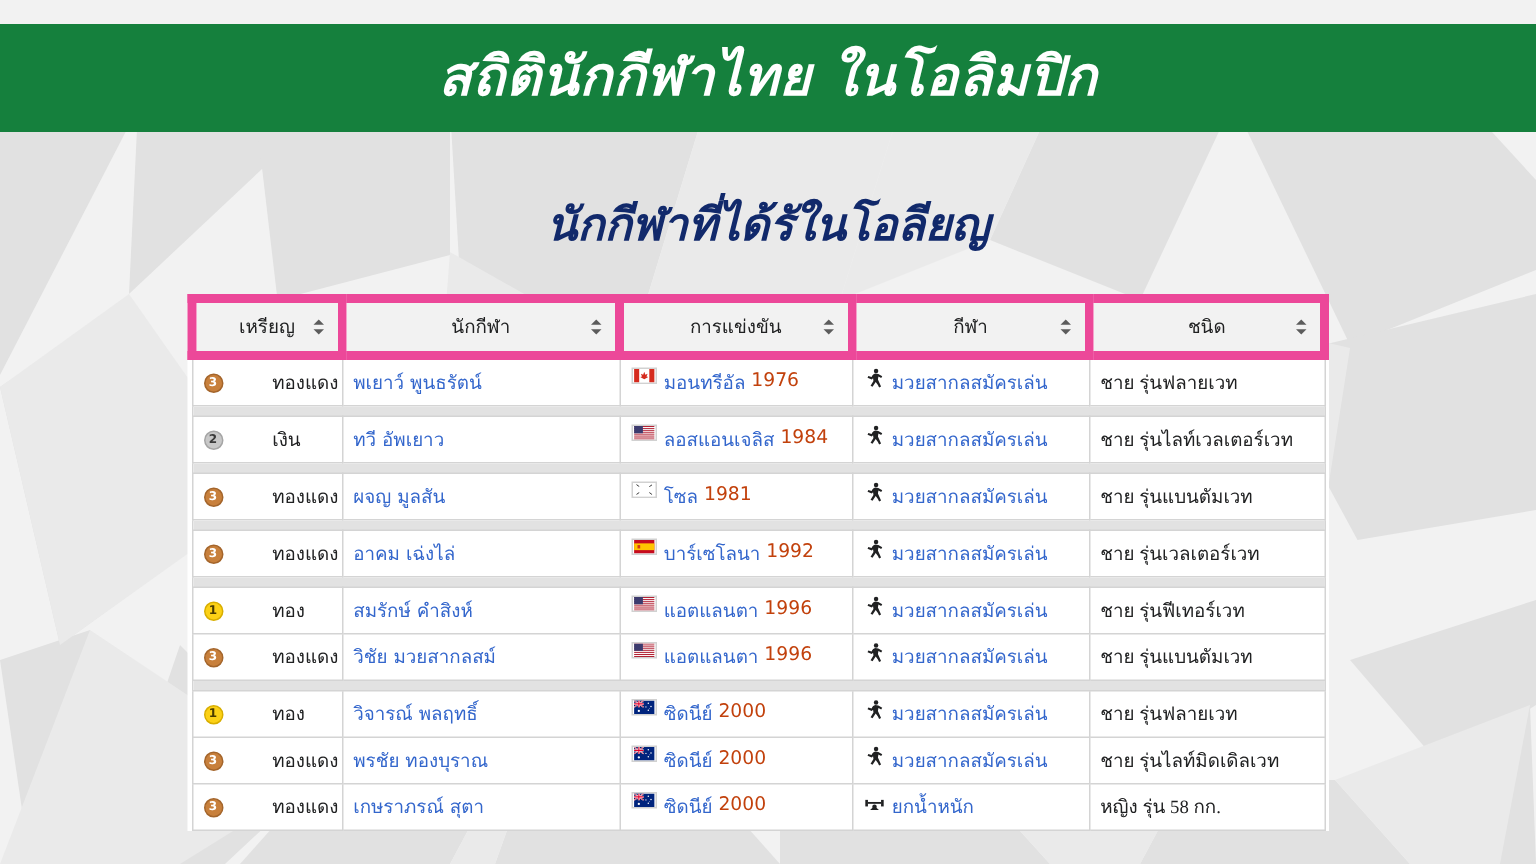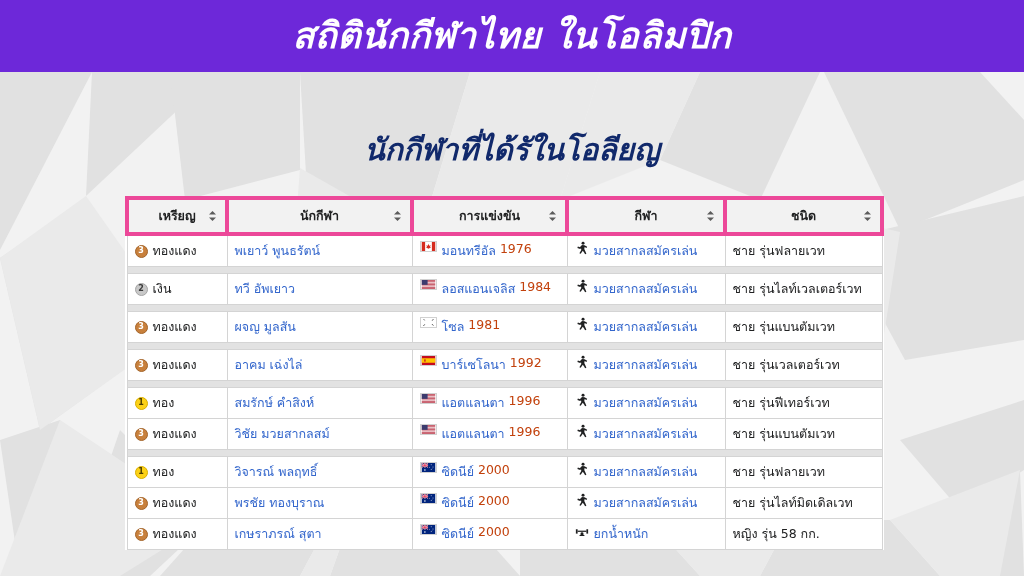--- a/index.html
+++ b/index.html
@@ -12,23 +12,23 @@
 
   
   #bg-canvas {
     position: absolute; left: 0; top: 0;
     width: 1024px; height: 576px;
     display: block; z-index: 0;
   }
 
   
   #banner {
-    position: absolute; left: 0; top: 0;
+    position: absolute; left: 0; top: 16px;
     width: 1024px; height: 72px;
-    background: #6d28d9;
+    background: #15803d;
     z-index: 3;
     display: flex; align-items: center; justify-content: center;
   }
   #banner-title {
     color: #ffffff;
     font-size: 36px;
     font-weight: bold;
     font-style: italic;
     letter-spacing: .5px;
     line-height: 1;
@@ -57,23 +57,23 @@
   }
   table.wikitable {
     width: 755px;
     border-collapse: collapse;
     background: #ffffff;
     border: 1px solid #c0c0c0;
     table-layout: fixed;
   }
   table.wikitable th {
     background: #f2f2f2;
-    border: 4px solid #ec4899;
+    border: 6px solid #ec4899;
     font-size: 12.5px;
-    font-weight: bold;
+    font-weight: normal;
     color: #202122;
     padding: 6px 6px;
     height: 29px;
     text-align: center;
     position: relative;
   }
   table.wikitable td {
     border: 1px solid #d4d4d4;
     font-size: 12.5px;
     color: #202122;
@@ -115,21 +115,21 @@
   .badge {
     width: 13px; height: 13px; border-radius: 50%;
     display: inline-flex; align-items: center; justify-content: center;
     font-size: 8px; font-weight: bold; color: #333;
     flex: 0 0 auto;
     line-height: 1;
   }
   .badge.gold   { background: #fcd116; border: 1px solid #d8ae00; color: #4a3b00; }
   .badge.silver { background: #c8c8c8; border: 1px solid #a5a5a5; color: #3a3a3a; }
   .badge.bronze { background: #c8803c; border: 1px solid #a4652b; color: #ffffff; }
-  .medal-label { color: #202122; font-size: 12.5px; }
+  .medal-label { color: #202122; font-size: 12.5px; margin-left: 28px; }
 
   
   .wlink { color: #3366cc; text-decoration: none; }
 
   
   .flag {
     display: inline-block;
     width: 17px; height: 11px;
     vertical-align: -1px;
     margin-right: 5px;
@@ -138,21 +138,21 @@
   }
   .cell-flex { display: flex; }
   .year { color: #c2410c; }
 
   
   .sport-icon {
     display: inline-block; width: 14px; height: 14px;
     margin-right: 5px; vertical-align: -3px;
     flex: 0 0 auto;
   }
-  .event-text { color: #202122; }
+  .event-text { color: #202122; font-family: Liberation Serif, serif; }
 </style>
 </head>
 <body>
 
 <svg id="bg-canvas" viewBox="0 0 1024 576" preserveAspectRatio="none" aria-hidden="true">
   <rect x="0" y="0" width="1024" height="576" fill="#f2f2f2"></rect>
   <g fill="#e1e1e1">
     <polygon points="0,72 92,72 0,250"></polygon>
     <polygon points="92,72 218,72 86,196"></polygon>
     <polygon points="0,258 88,200 178,330 40,430"></polygon>

